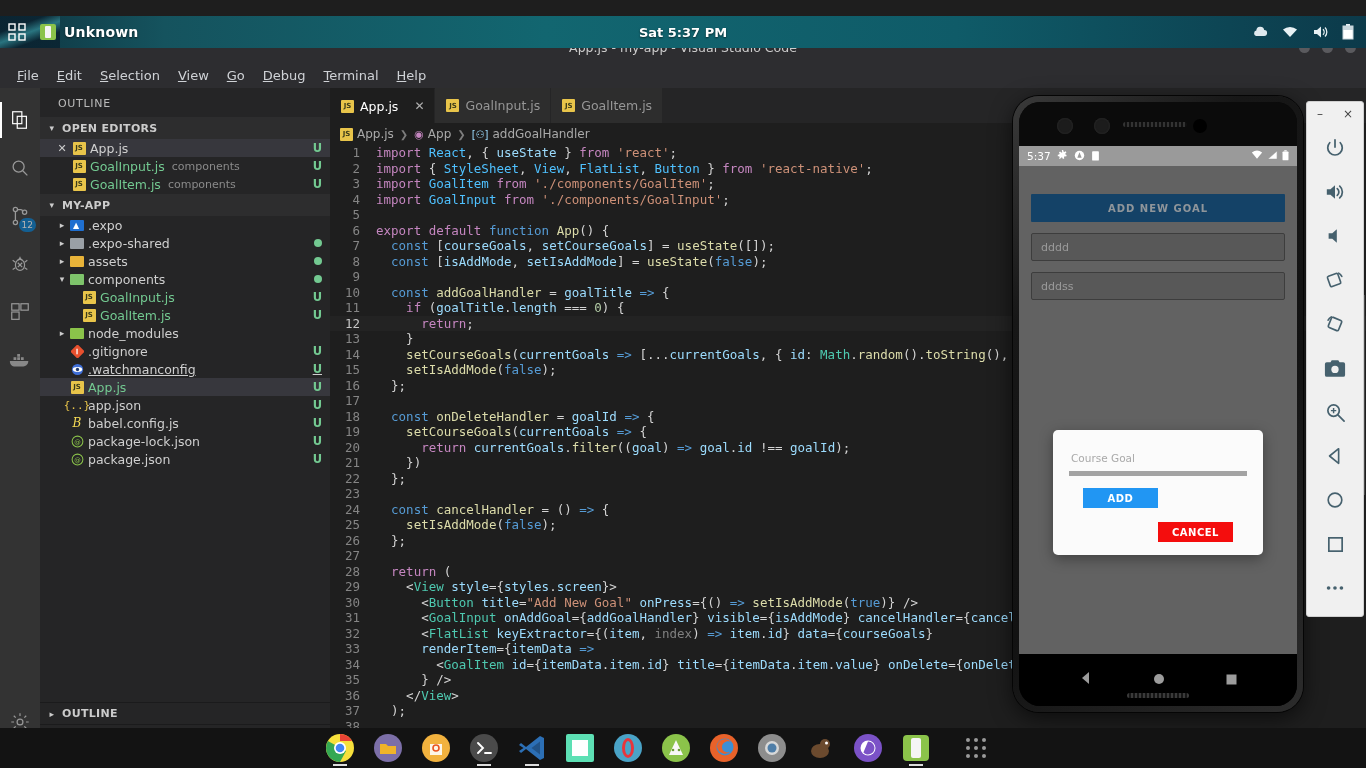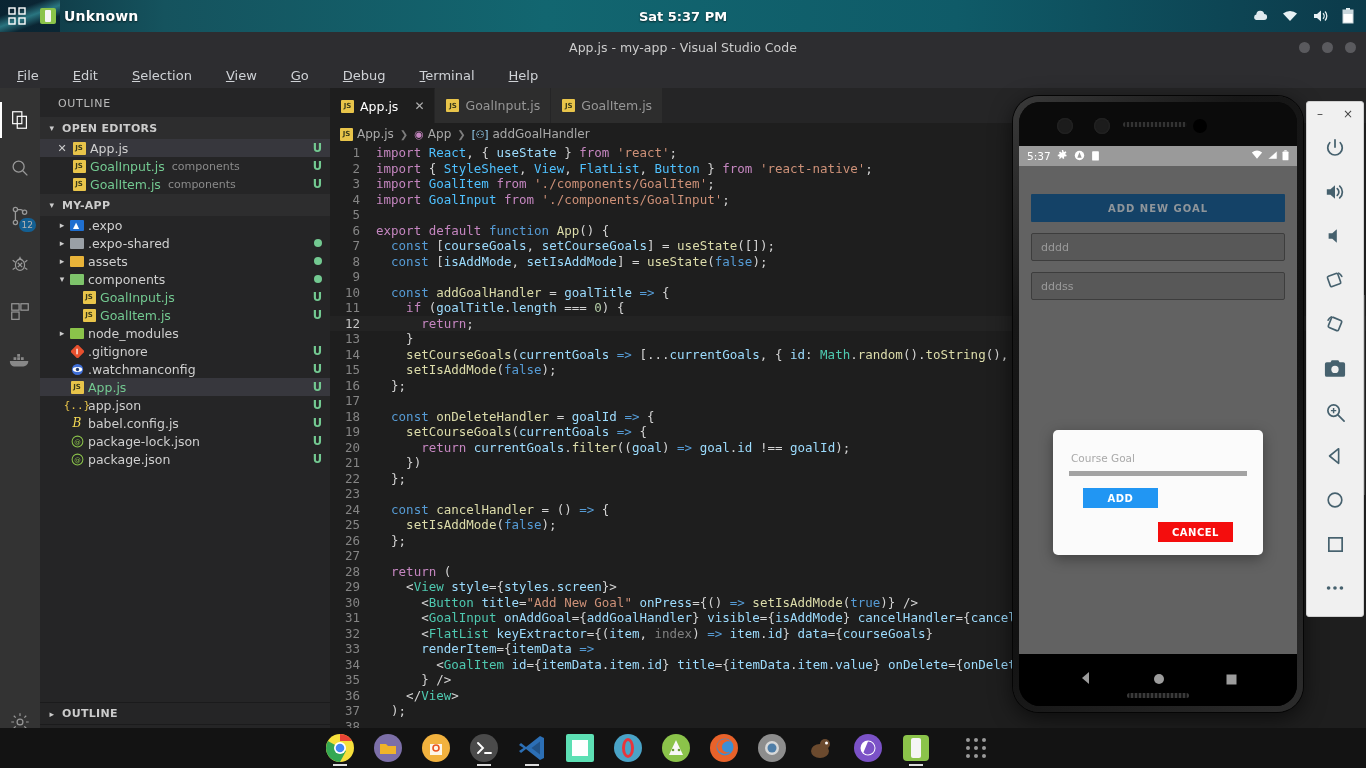--- a/index.html
+++ b/index.html
@@ -6,21 +6,21 @@
   html, body {
     width: 1366px; height: 768px;
     overflow: hidden;
     font-family: "DejaVu Sans", sans-serif;
     background: #1e1e1e;
   }
   #root { position: relative; width: 1366px; height: 768px; }
 
   
   .os-topbar {
-    position: absolute; left: 0; top: 0; width: 1366px; height: 32px;
+    position: absolute; left: 0; top: 16px; width: 1366px; height: 32px;
     background: linear-gradient(90deg,#0e3440 0%,#15535e 12%,#126670 40%,#0f5b68 70%,#0c3a4a 100%);
     display: flex; align-items: center; z-index: 40;
     color: #ffffff; font-size: 13px;
   }
   .os-topbar::before {
     content:""; position:absolute; left:0; top:0; width:60px; height:32px;
     background: linear-gradient(160deg,#0a2230 30%, #2e7f8a 50%, #0a2230 70%);
     opacity:.85;
   }
   .grid-dots { position: relative; width: 34px; display:flex; align-items:center; justify-content:center; }
@@ -46,21 +46,21 @@
     background:#1e1e1e; color:#cccccc; z-index: 10;
     font-family: "DejaVu Sans", sans-serif;
   }
   .vsc-titlebar {
     height:30px; background:#2d2d30; display:flex; align-items:center; justify-content:center;
     position:relative; color:#cccccc; font-size:12.5px;
   }
   .vsc-titlebar .wbtns { position:absolute; right:10px; top:0; height:30px; display:flex; align-items:center; gap:12px;}
   .wbtn { width:11px;height:11px;border-radius:50%;background:#5a5a5e; }
   .vsc-menubar {
-    height:26px; background:#2d2d30; display:flex; align-items:center; gap:16px;
+    height:26px; background:#2d2d30; display:flex; align-items:center; gap:0px;
     padding-left:8px; font-size:13px; color:#cfd2d6;
   }
   .menu-item { padding:3px 9px; cursor:default; }
   .menu-item span.u { text-decoration: underline; }
 
   .vsc-body { display:flex; height: calc(736px - 30px - 26px - 22px); }
 
   
   .activitybar {
     width:40px; background:#333333; display:flex; flex-direction:column; align-items:center;
@@ -470,21 +470,21 @@
           <span class="fico">
             <svg width="13" height="13" viewBox="0 0 14 14">
                 <rect x="1.5" y="1.5" width="11" height="11" transform="rotate(45 7 7)" fill="#e8502e"></rect>
                 <rect x="5.8" y="4" width="1.4" height="6" fill="#fff"></rect>
               </svg>
           </span>
           <span class="label">.gitignore</span>
           <span class="badge-u">U</span>
         </div>
 
-        <div class="row" style="padding-left:28px;">
+        <div class="row" style="padding-left:28px;text-decoration:underline;">
           <span class="fico">
             <svg width="13" height="13" viewBox="0 0 14 14">
                 <circle cx="7" cy="7" r="6" fill="#3f6fd8"></circle>
                 <ellipse cx="7" cy="7" rx="5" ry="2.6" fill="#fff"></ellipse>
                 <circle cx="7" cy="7" r="1.8" fill="#203a6e"></circle>
               </svg>
           </span>
           <span class="label">.watchmanconfig</span>
           <span class="badge-u">U</span>
         </div>

